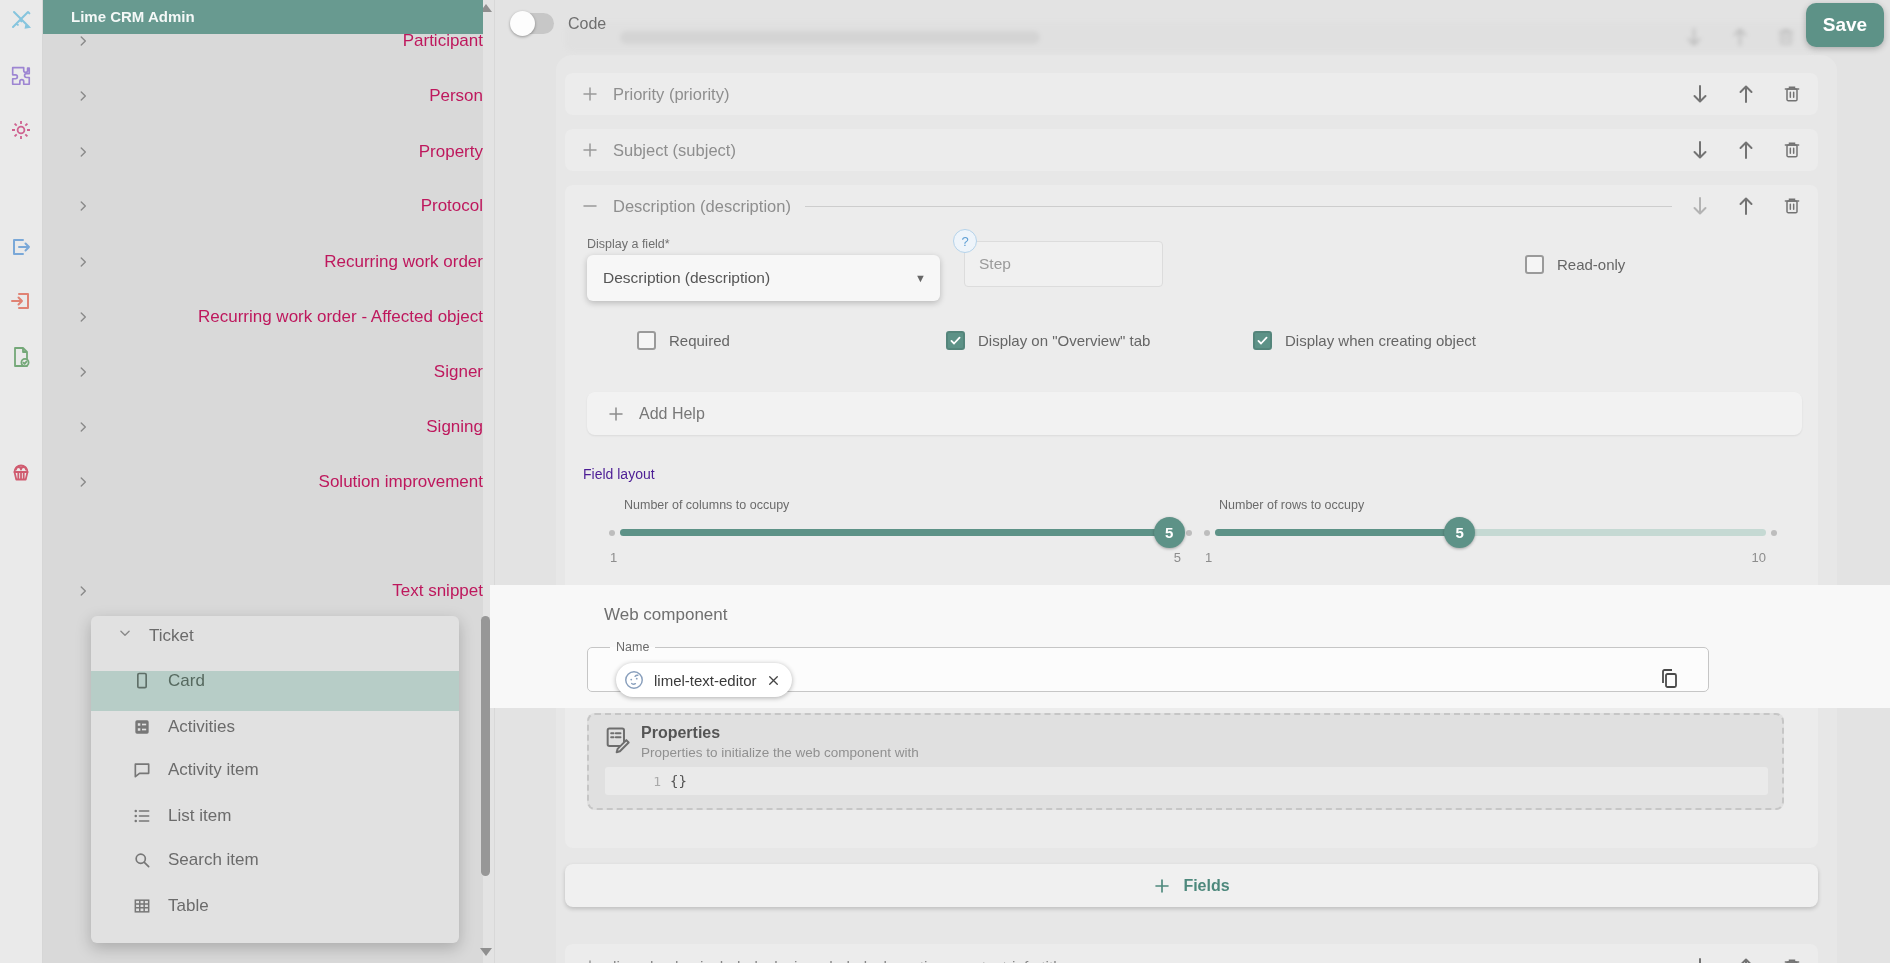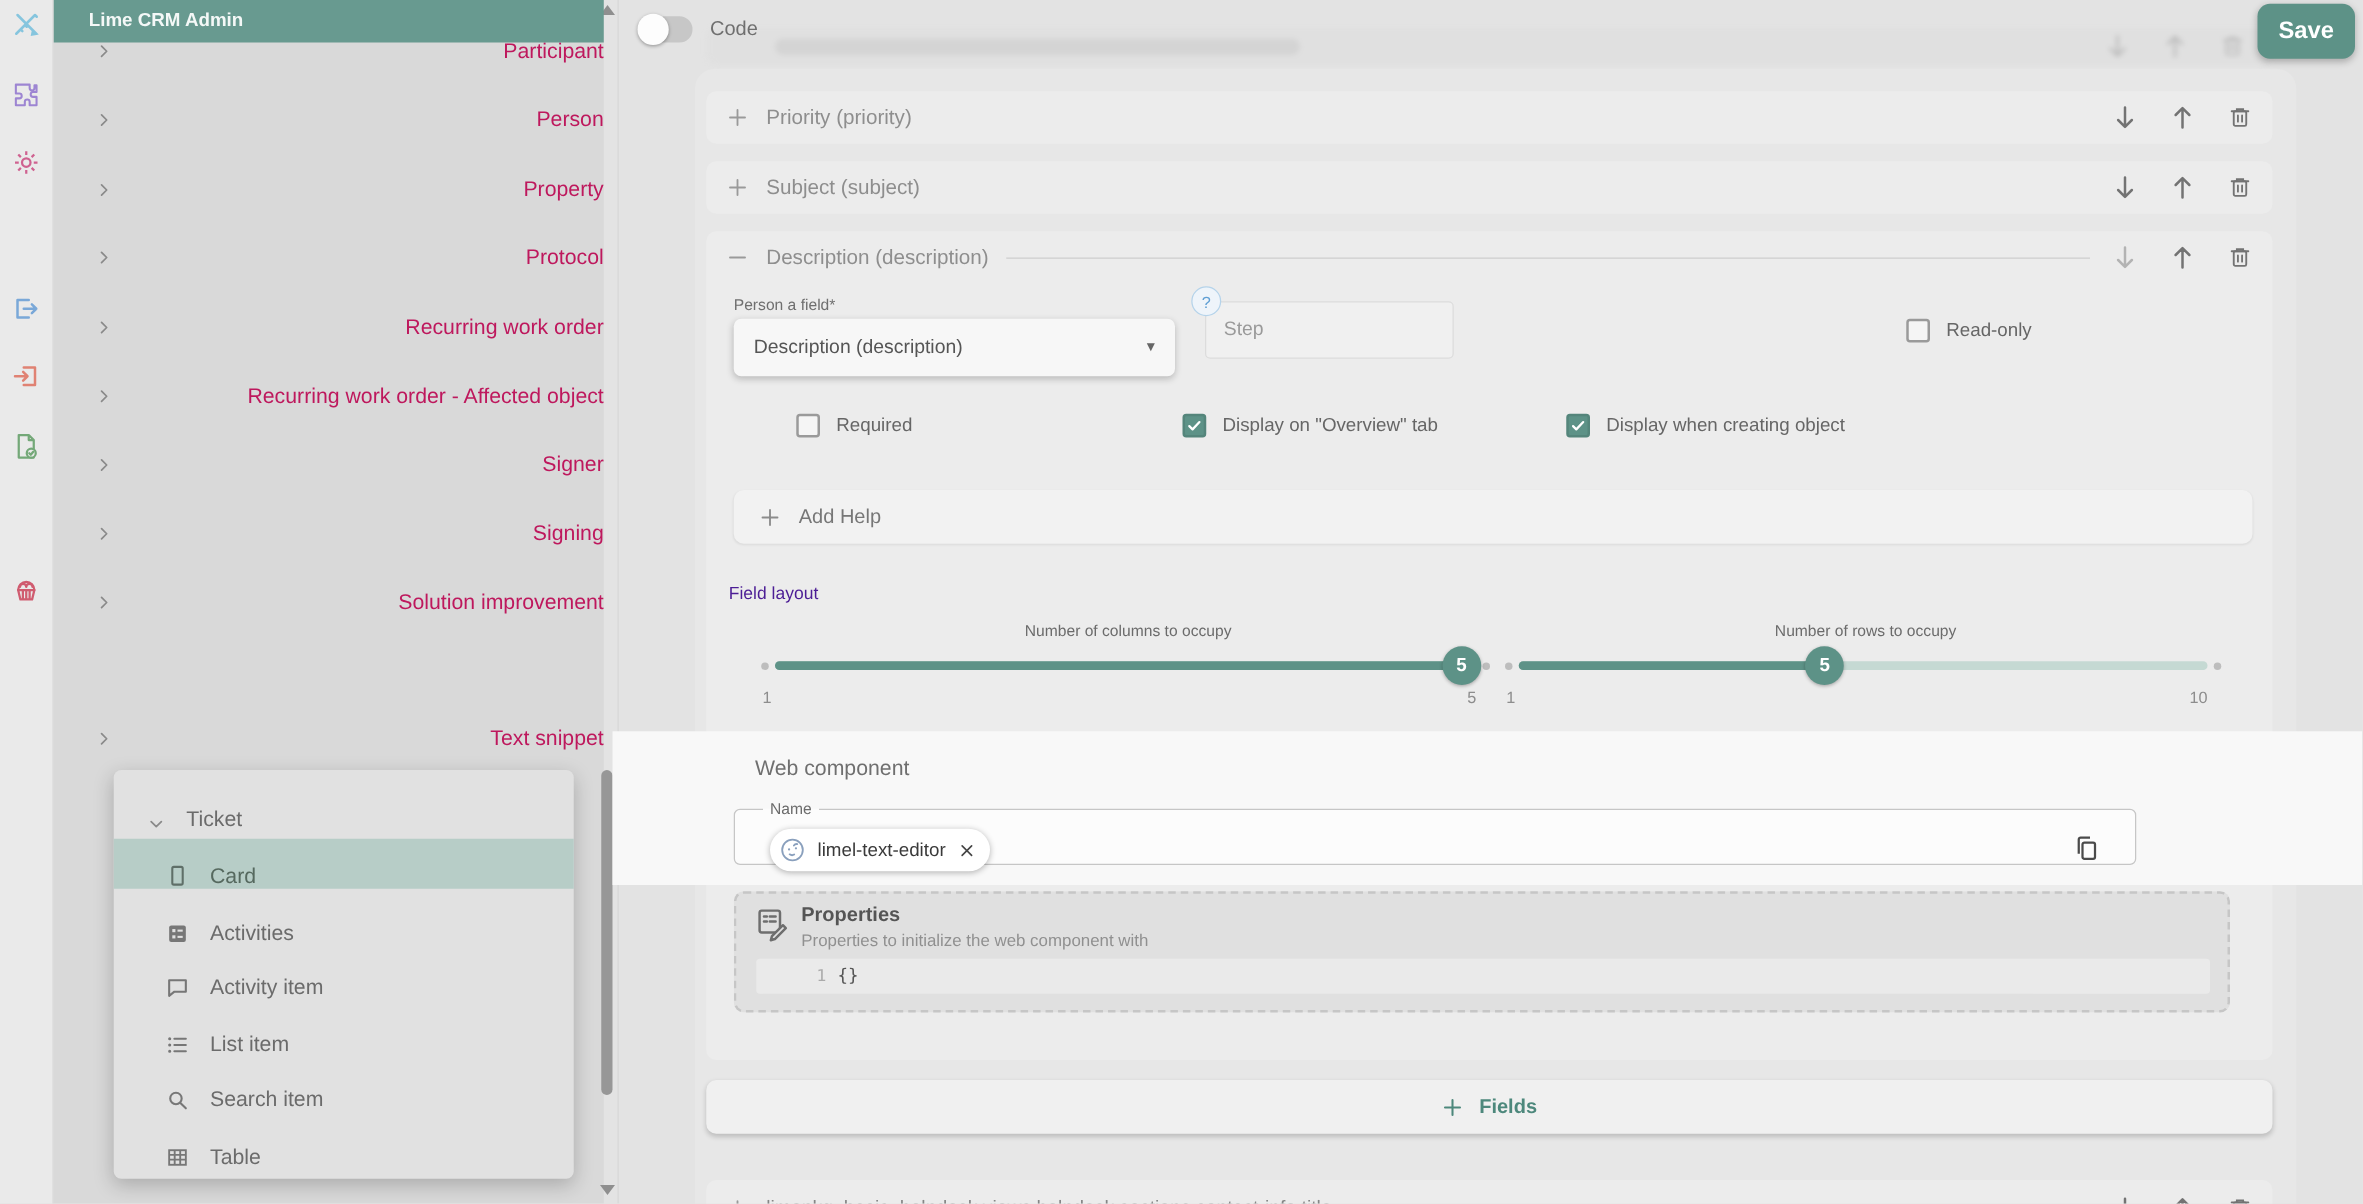--- a/index.html
+++ b/index.html
@@ -12,21 +12,21 @@
   .rail .ricon{position:absolute;left:9px;width:24px;height:24px;cursor:pointer;}
 
   
   .sidebar{position:absolute;left:43px;top:0;width:440px;height:963px;background:#d9d9d9;}
   .sb-header{position:absolute;left:0;top:0;width:440px;height:34px;background:#689a90;color:#f4f8f7;
     font-size:15px;font-weight:bold;line-height:34px;padding-left:28px;box-sizing:border-box;z-index:3;}
   .tree-item{position:absolute;left:0;width:440px;height:40px;display:flex;align-items:center;color:#be185d;font-size:17px;cursor:pointer;justify-content:space-between;}
   .tree-item .chev{margin-left:33px;margin-right:17px;}
   .ticket-card{position:absolute;left:48px;top:616px;width:368px;height:327px;background:#e1e1e1;border-radius:6px;
     box-shadow:0 5px 16px rgba(0,0,0,.22);z-index:2;}
-  .ticket-card .tk-row{position:absolute;left:0;width:368px;height:40px;display:flex;align-items:flex-end;color:#6b6b6b;font-size:17px;cursor:pointer;}
+  .ticket-card .tk-row{position:absolute;left:0;width:368px;height:40px;display:flex;align-items:flex-start;color:#6b6b6b;font-size:17px;cursor:pointer;}
   .tk-row .chev{margin-left:27px;margin-right:17px;}
   .tk-row .subicon{margin-left:41px;margin-right:16px;}
   .tk-row.selected{background:#b7cdc7;color:#56695f;}
 
   
   .sb-scroll-up{position:absolute;left:480px;top:4px;width:12px;height:10px;cursor:pointer;}
   .sb-scroll-down{position:absolute;left:480px;top:948px;width:12px;height:10px;cursor:pointer;}
   .sb-thumb{position:absolute;left:481px;top:616px;width:9px;height:260px;background:#979797;border-radius:5px;cursor:pointer;}
   .tri{width:0;height:0;border-left:6px solid transparent;border-right:6px solid transparent;}
   .tri.up{border-bottom:8px solid #8f8f8f;}
@@ -87,21 +87,21 @@
   .cbrow{position:absolute;left:0;top:138px;width:1253px;height:40px;}
   .cbrow .cb{position:absolute;top:8px;margin-left:36px;}
 
   .add-help{position:absolute;left:22px;top:207px;width:1215px;height:43px;background:#f2f2f2;border-radius:8px;
     display:flex;align-items:center;cursor:pointer;box-shadow:0 1px 2px rgba(0,0,0,.08);}
   .add-help .ah-label{margin-left:14px;font-size:16px;color:#777;}
   .add-help .plus{margin-left:20px;}
 
   .section-title{position:absolute;font-size:14px;color:#4c1d95;}
 
-  .slider{position:absolute;width:561px;text-align:center;}
+  .slider{position:absolute;width:561px;}
   .sl-label{font-size:12.5px;color:#6b6b6b;margin-left:4px;}
   .sl-trackzone{position:relative;height:32px;margin-top:4px;}
   .sl-track{position:absolute;left:0;top:13px;width:100%;height:7px;background:#c5d9d3;border-radius:4px;}
   .sl-fill{position:absolute;left:0;top:13px;height:7px;background:#5d9287;border-radius:4px;}
   .sl-dot{position:absolute;top:14px;width:6px;height:6px;border-radius:50%;background:#bdbdbd;}
   .sl-thumb{position:absolute;top:1px;width:31px;height:31px;border-radius:50%;background:#5d9287;color:#fff;
     font-size:15px;font-weight:bold;display:flex;align-items:center;justify-content:center;cursor:pointer;
     box-shadow:0 1px 3px rgba(0,0,0,.3);}
   .sl-minmax{display:flex;justify-content:space-between;font-size:13px;color:#8d8d8d;margin-top:2px;}
 
@@ -468,21 +468,21 @@
             <svg width="20" height="22" viewBox="0 0 24 24" fill="none" stroke="#5f5f5f" stroke-width="1.8" stroke-linecap="round">
               <path d="M4 6h16 M9 6V4h6v2"></path>
               <rect x="6" y="6" width="12" height="14" rx="1.5"></rect>
               <path d="M10 10v6 M14 10v6"></path>
             </svg>
           </span>
       </div>
     </div>
 
     <div class="select-wrap">
-      <div class="fld-label">Person a field*</div>
+      <div class="fld-label">Display a field*</div>
       <div class="select-box">
         <span class="val">Description (description)</span>
         <span class="caret">▼</span>
       </div>
     </div>
 
     <div class="step-wrap">
       <input class="step-input" placeholder="Step" style="">
       <span class="help-badge">?</span>
     </div>

